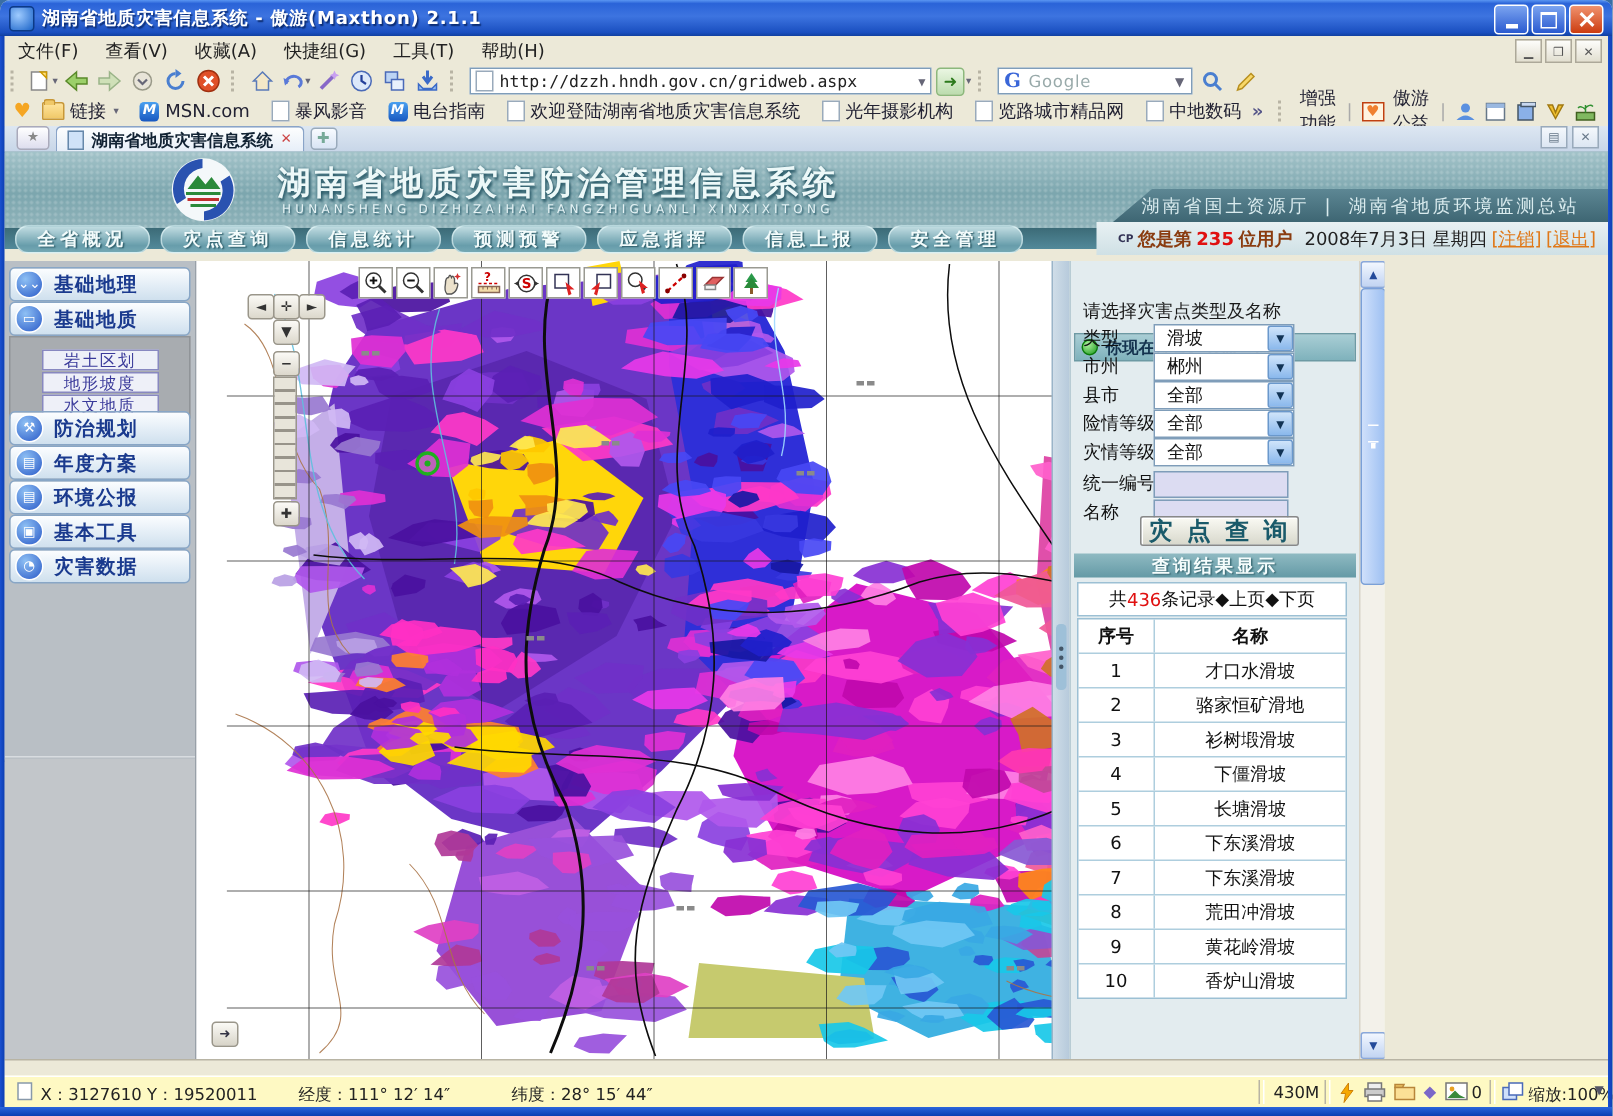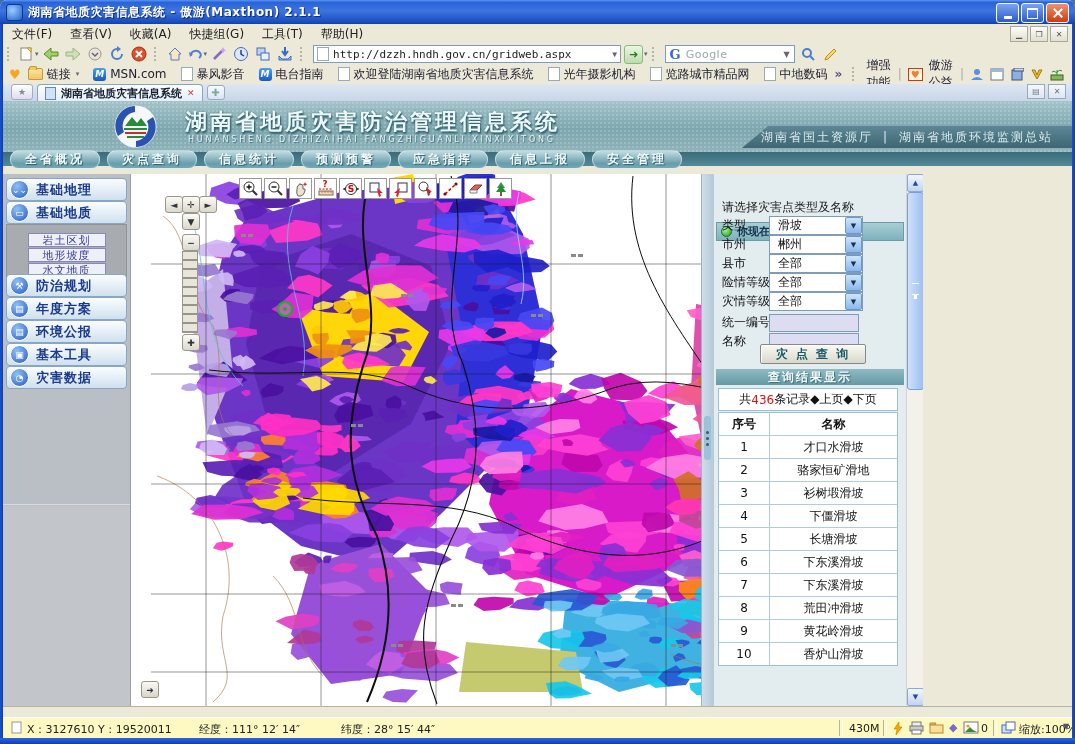--- a/index.html
+++ b/index.html
@@ -101,21 +101,21 @@
   
   .rpanel{position:absolute;left:710px;top:0;width:192px;height:532px;background:#e3ecef;border-left:1px solid #b8ccd4;}
   .rp-head{position:absolute;left:2px;top:2px;right:2px;height:17px;background:linear-gradient(#a9ced5,#7fb2bc);display:flex;align-items:center;gap:5px;border:1px solid #6d9aa4;margin-top:46px;}
   .gdot{width:9px;height:9px;border-radius:50%;background:radial-gradient(circle at 35% 30%,#aef0a0,#1a9a1a);border:1px solid #0a7a0a;margin-left:4px;}
   .rp-headtx{font-size:11px;font-weight:bold;color:#13324e;}
   .rp-sub{position:absolute;left:8px;top:25px;font-size:12px;color:#1a1a1a;}
   .frow{position:absolute;left:8px;height:19px;display:flex;align-items:center;font-size:12px;color:#111;}
   .xpsel{position:absolute;left:55px;width:84px;height:17px;background:#fff;border:1px solid #7f9db9;display:flex;align-items:center;font-size:12px;color:#111;padding-left:8px;}
   .xpsel .ab{position:absolute;right:0;top:0;width:15px;height:15px;background:linear-gradient(#cfe4fa,#8ab8ec);border:1px solid #6a98cc;border-radius:2px;color:#135;font-size:7px;display:flex;align-items:center;justify-content:center;}
   .xpin{position:absolute;left:55px;width:84px;height:14px;background:#dcdcf2;border:1px solid #7f9db9;}
-  .qbtn{position:absolute;left:46px;width:104px;height:18px;background:linear-gradient(#fafaf4,#d8d8cc);border:1px solid #888;border-radius:2px;font-size:12px;font-weight:bold;color:#1a5a6a;display:flex;align-items:center;justify-content:center;letter-spacing:2px;box-shadow:1px 1px 0 #fff inset;}
+  .qbtn{position:absolute;left:46px;width:104px;height:18px;background:linear-gradient(#fafaf4,#d8d8cc);border:1px solid #888;border-radius:2px;font-size:16px;font-weight:bold;color:#1a5a6a;display:flex;align-items:center;justify-content:center;letter-spacing:2px;box-shadow:1px 1px 0 #fff inset;}
   .rp-res-head{position:absolute;left:2px;right:2px;top:195px;height:16px;background:linear-gradient(#8fbac2,#649aa6);display:flex;align-items:center;justify-content:center;font-size:12px;font-weight:bold;color:#f4fcfc;letter-spacing:2px;text-shadow:1px 1px 1px #3a6a74;}
   .rp-count{position:absolute;left:4px;right:8px;top:214px;height:21px;background:#fff;border:1px solid #9cc0d4;display:flex;align-items:center;justify-content:center;font-size:12px;color:#111;}
   .rp-count .red{color:#e01010;}
   .rp-table{position:absolute;left:4px;right:8px;top:238px;background:#fff;border:1px solid #9cc0d4;font-size:12px;color:#111;}
   .trow{display:flex;border-top:1px solid #aecede;height:22px;align-items:center;}
   .trow:first-child{border-top:none;font-weight:bold;}
   .c-no{width:50px;text-align:center;border-right:1px solid #aecede;align-self:stretch;display:flex;align-items:center;justify-content:center;}
   .c-name{flex:1;text-align:center;}
   
   .vscroll{position:absolute;left:903px;top:0;width:16px;height:532px;background:#f3f1ea;border-left:1px solid #d8d4c8;}
@@ -370,20 +370,29 @@
   </div>
 
   <div class="navrow">
     <span class="ntab">全省概况</span>
     <span class="ntab">灾点查询</span>
     <span class="ntab">信息统计</span>
     <span class="ntab">预测预警</span>
     <span class="ntab">应急指挥</span>
     <span class="ntab">信息上报</span>
     <span class="ntab">安全管理</span>
+    <span class="userinfo">
+      <span class="cp">CP</span>
+      <span class="hot">您是第</span>
+        <span class="num">235</span>
+        <span class="hot">位用户</span>
+      <span style="margin-left:5px;">2008年7月3日 星期四</span>
+      <a>[注销]</a>
+      <a>[退出]</a>
+    </span>
   </div>
 
   <div class="main">
 
     <div class="sidebar">
       <div class="sb-item" style="top:4px">
           <span class="sb-ico">⌄⌄</span>
           <span class="sb-label">基础地理</span>
         </div>
       <div class="sb-item" style="top:27px">

